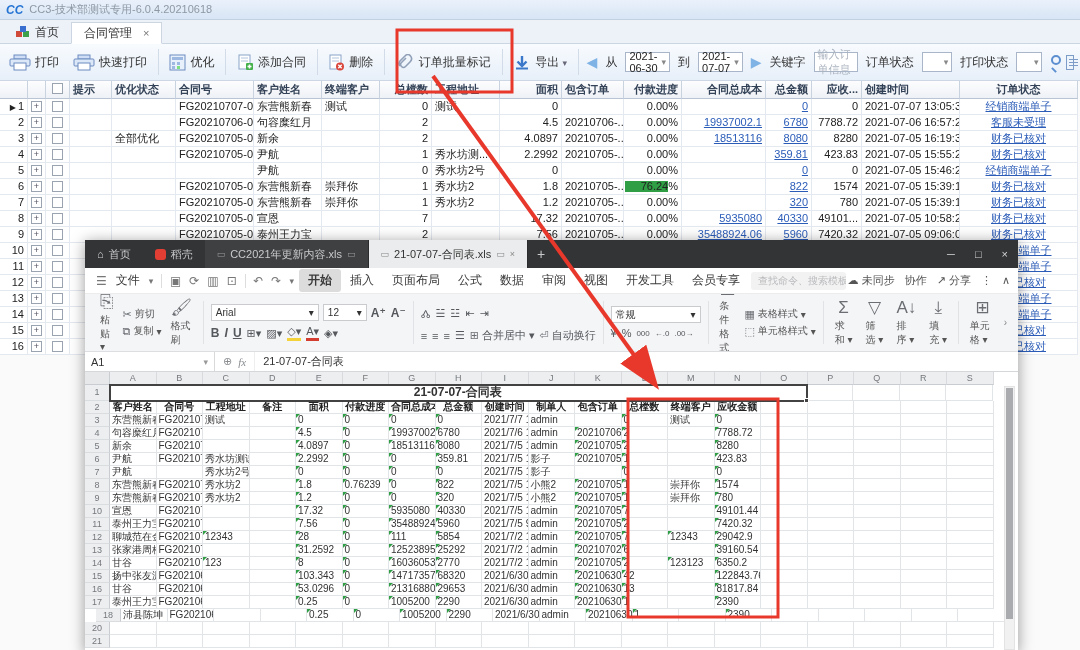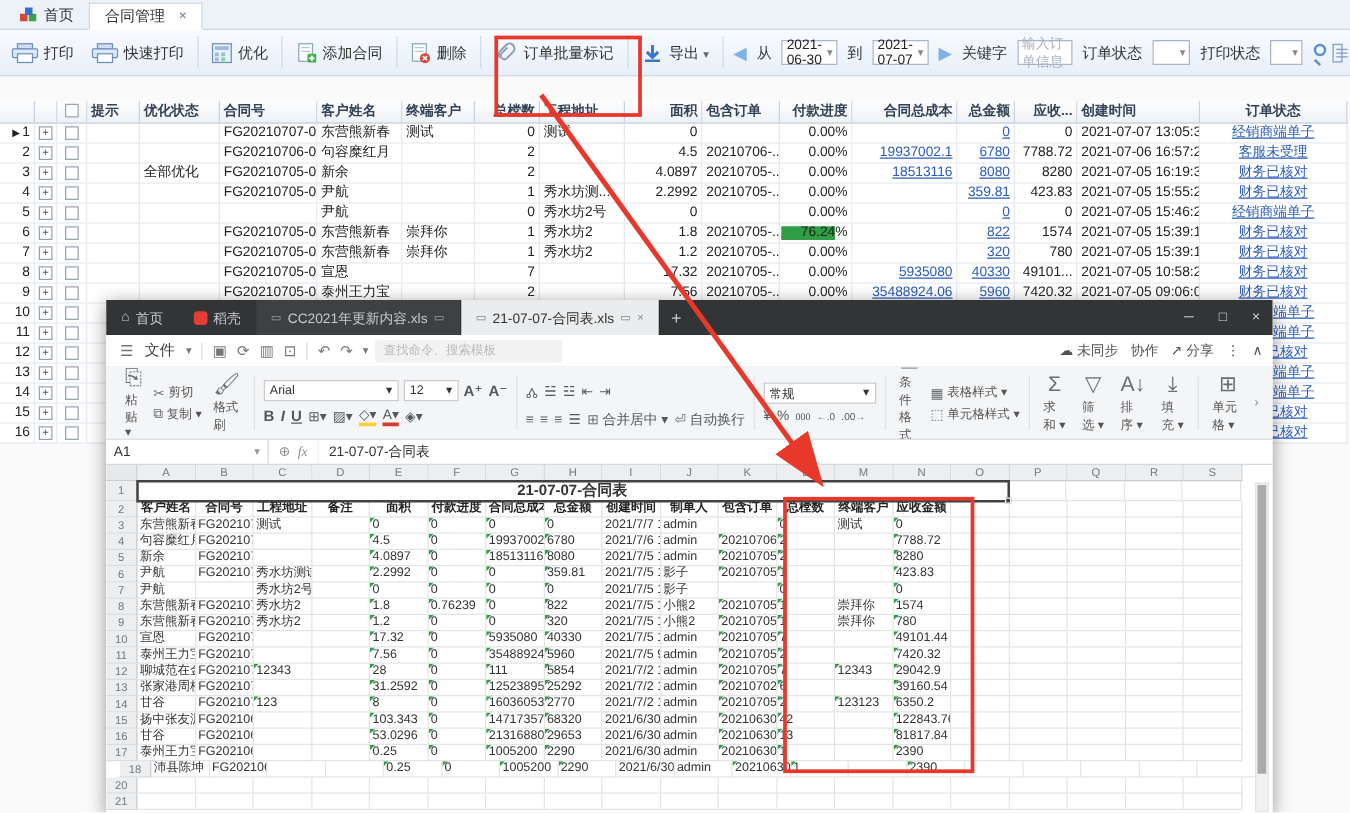--- a/index.html
+++ b/index.html
@@ -104,20 +104,24 @@
 
   
   .ic{display:inline-block;vertical-align:middle;}
 </style>
 </head>
 <body>
 
 <div class="screen">
 
   <div class="app">
+    <div class="titlebar">
+      <span class="cclogo">CC</span>
+      <span class="apptitle">CC3-技术部测试专用-6.0.4.20210618</span>
+    </div>
     <div class="apptabs">
       <div class="apptab">
         <span class="cubes">
           <i style="left:0;top:5px;background:#d04a3a"></i>
             <i style="left:7px;top:5px;background:#3da04a"></i>
             <i style="left:4px;top:0;background:#3a6fd0"></i>
         </span>
         <span>首页</span>
       </div>
       <div class="apptab active">
@@ -672,20 +676,31 @@
       <span class="qicon" style="font-size:9px;">▾</span>
       <span class="msep"></span>
       <span class="qicon">▣</span>
       <span class="qicon">⟳</span>
       <span class="qicon">▥</span>
       <span class="qicon">⊡</span>
       <span class="msep"></span>
       <span class="qicon">↶</span>
       <span class="qicon">↷</span>
       <span class="qicon" style="font-size:9px;">▾</span>
+      <span id="xmenuitems" style="display:flex;align-items:center;">
+          <span class="mi on">开始</span>
+          <span class="mi">插入</span>
+          <span class="mi">页面布局</span>
+          <span class="mi">公式</span>
+          <span class="mi">数据</span>
+          <span class="mi">审阅</span>
+          <span class="mi">视图</span>
+          <span class="mi">开发工具</span>
+          <span class="mi">会员专享</span>
+        </span>
       <span class="xsearch">查找命令、搜索模板</span>
       <span class="xright">
         <span><span>☁</span> <span>未同步</span></span>
         <span>协作</span>
         <span><span>↗</span> <span>分享</span></span>
         <span>⋮</span>
         <span>∧</span>
       </span>
     </div>
 
@@ -757,21 +772,21 @@
       </div>
       <div class="rsep"></div>
       <div class="rgroup" style="flex-direction:column;align-items:flex-start;justify-content:center;gap:4px;">
         <span class="selbox" style="width:90px;">
             <span>常规</span>
             <span>▾</span>
           </span>
         <div class="glyphrow">
           <span>¥</span>
           <span>%</span>
-          <span style="font-size:8px;font-family:Liberation Serif, serif;">000</span>
+          <span style="font-size:8px;">000</span>
           <span style="font-size:8px;">←.0</span>
           <span style="font-size:8px;">.00→</span>
         </div>
       </div>
       <div class="rsep"></div>
       <div class="rgroup">
         <div class="rbig">
           <span class="bi">▦</span>
           <span><span>条件格式</span> ▾</span>
         </div>

